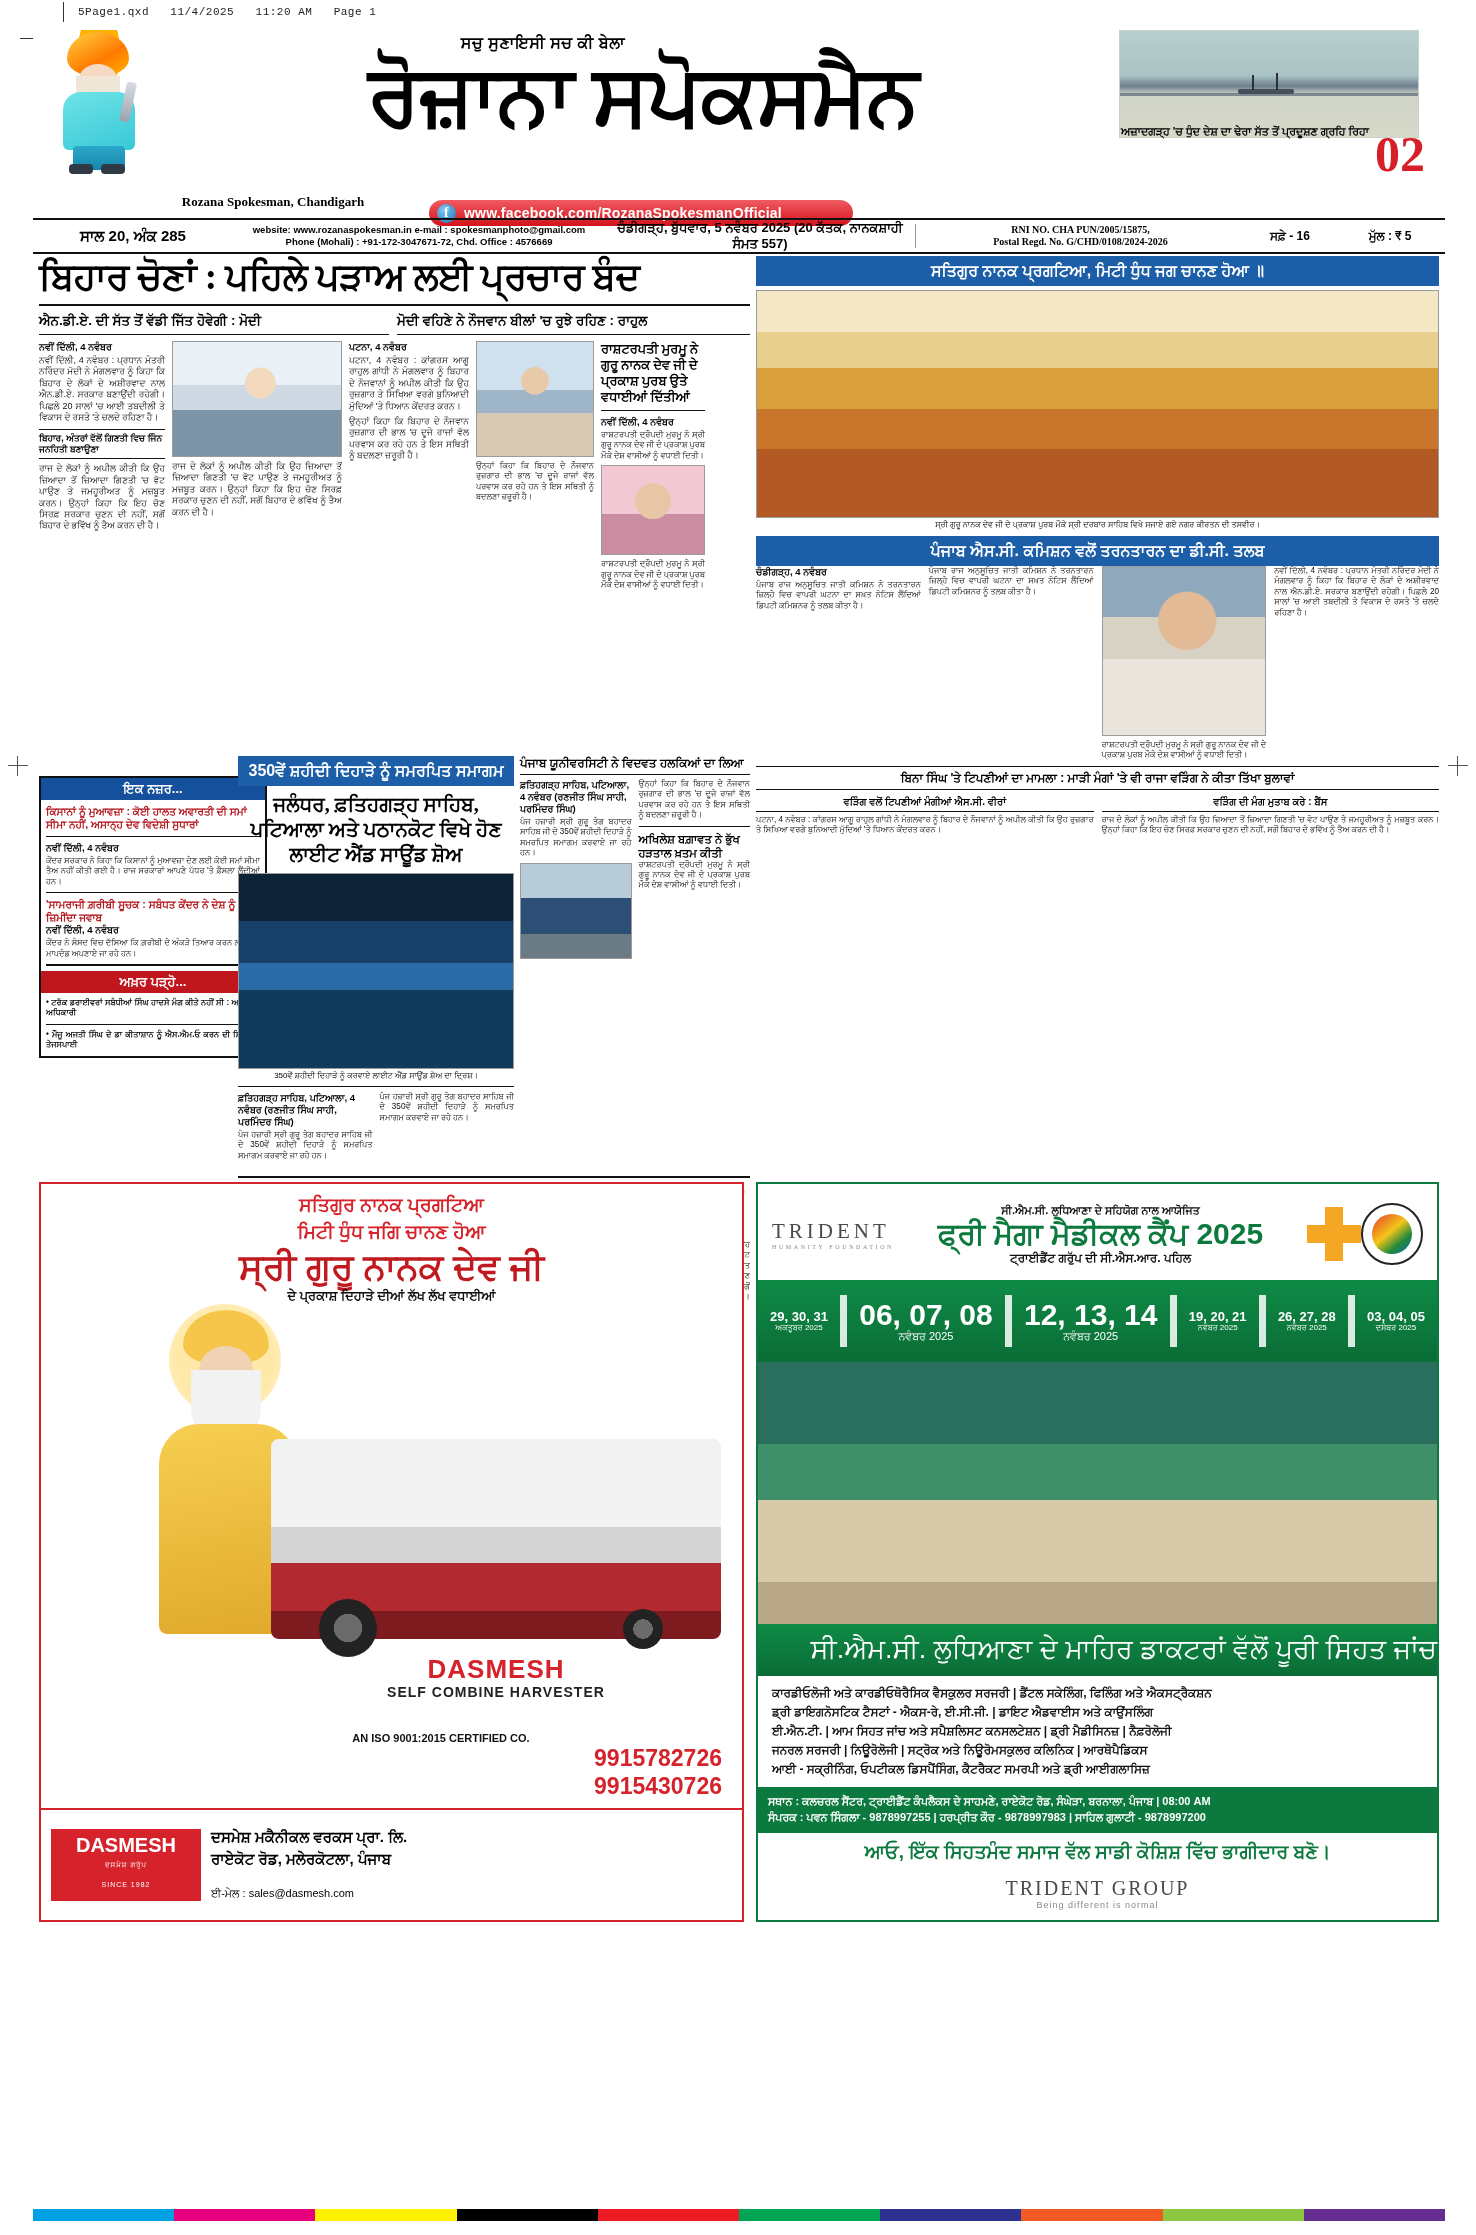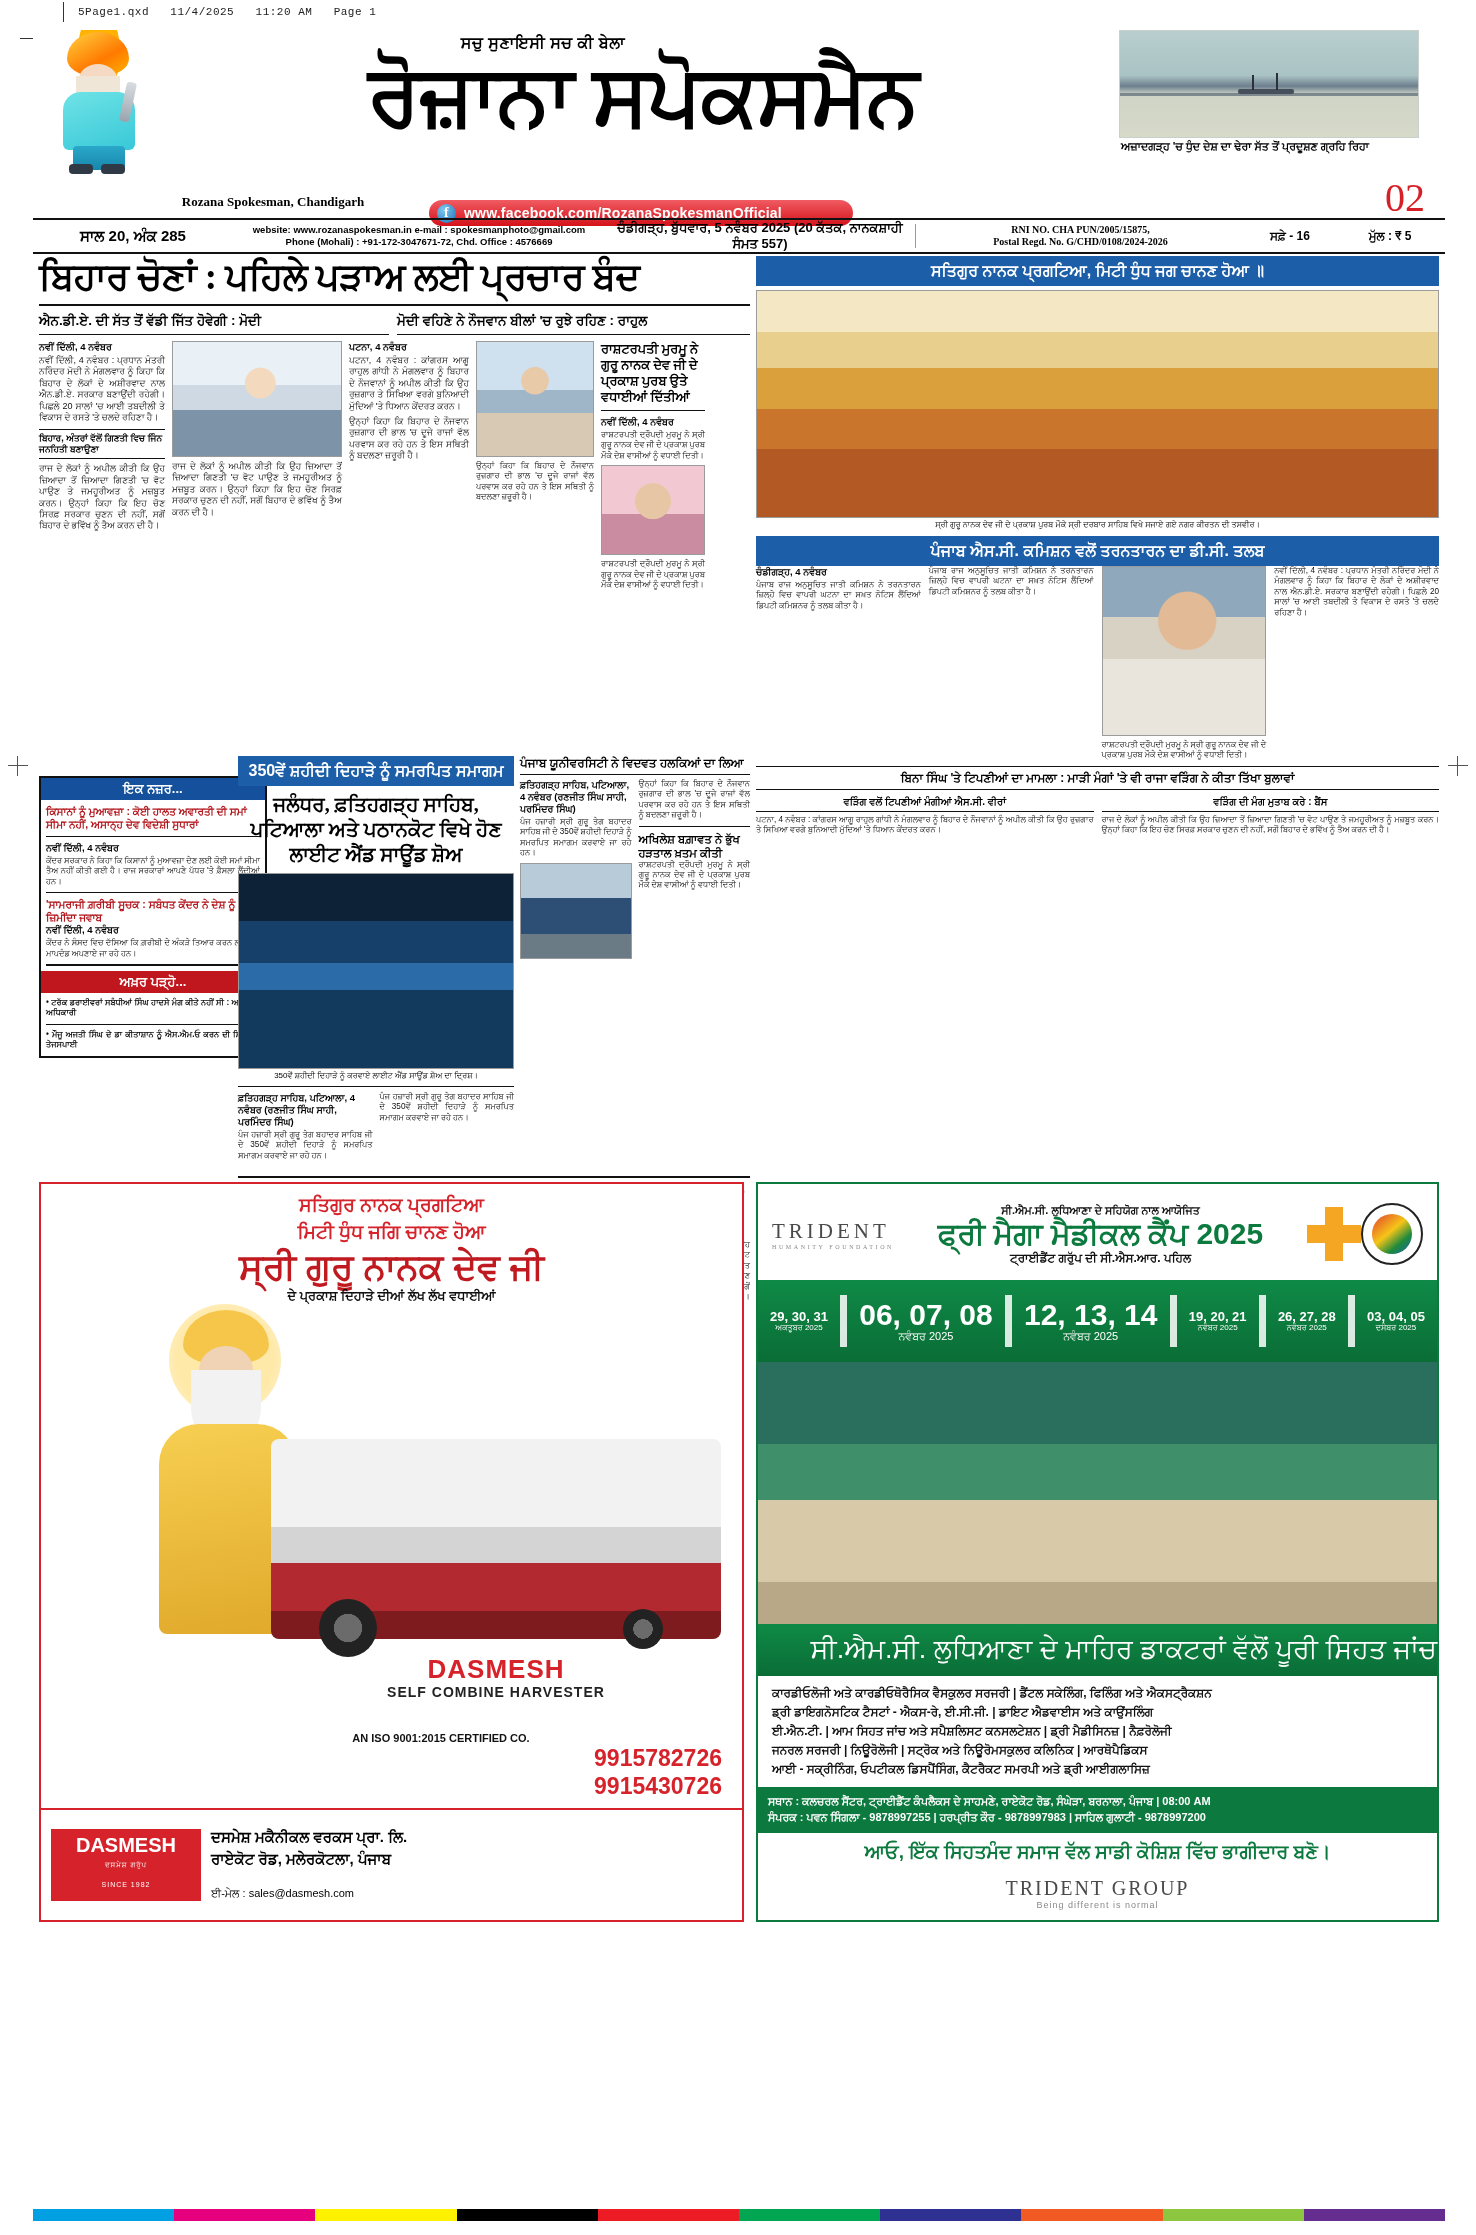--- a/index.html
+++ b/index.html
@@ -85,27 +85,27 @@
     position:absolute; right:26px; top:8px; width:300px; height:108px;
     background:linear-gradient(180deg,#b9cfcf 0%,#a9c2c3 42%,#6d7f8e 52%,#cfd4c6 60%,#d7d9c9 100%);
     border:1px solid #c9cfc9;
   }
   .hero-photo .boat { position:absolute; left:118px; top:58px; width:56px; height:5px; background:#46505c; border-radius:2px; }
   .hero-photo .mast1 { position:absolute; left:132px; top:44px; width:2px; height:15px; background:#2b3138; }
   .hero-photo .mast2 { position:absolute; left:156px; top:42px; width:2px; height:17px; background:#2b3138; }
   .hero-photo .horizon { position:absolute; left:0; top:62px; width:100%; height:3px; background:#5b6a78; opacity:.7; }
 
   .hero-cap {
-    position:absolute; right:74px; top:118px; width:252px;
+    position:absolute; right:74px; top:103px; width:252px;
     font-size:11px; line-height:13px; text-align:center; font-weight:bold;
   }
   .page-no {
     position:absolute; right:20px; top:112px;
     font-family:"Liberation Serif", serif;
-    font-weight:normal; font-size:40px; color:#d61f26; line-height:40px;margin-top:44px;
+    font-weight:bold; font-size:50px; color:#d61f26; line-height:40px;
   }
 
   .fb-bar {
     position:absolute; left:396px; top:178px; width:424px; height:26px;
     background:linear-gradient(#f05b62,#d4121a);
     border-radius:13px; color:#fff;
     display:flex; align-items:center; gap:8px; padding-left:8px;
     font-weight:bold; font-size:14px; letter-spacing:.2px;
   }
   .fb-circle {

